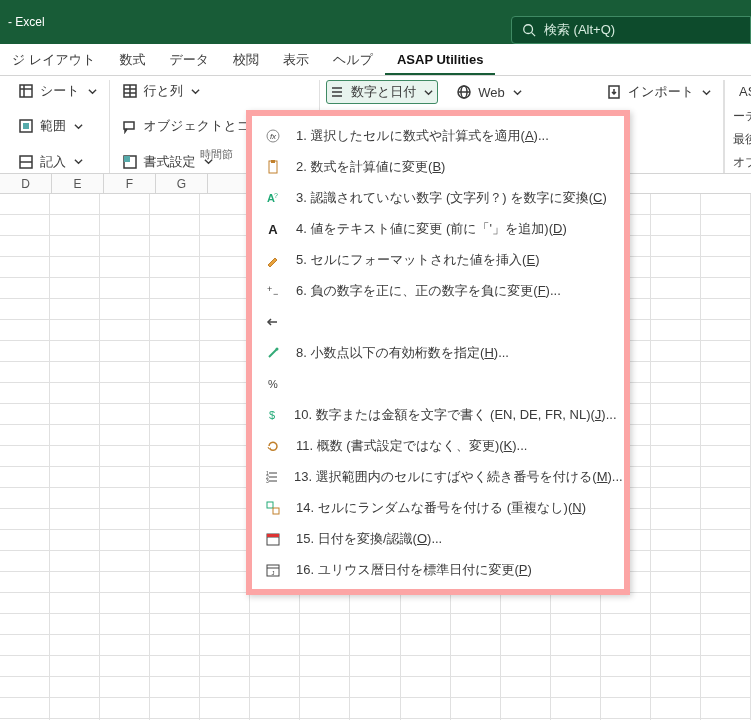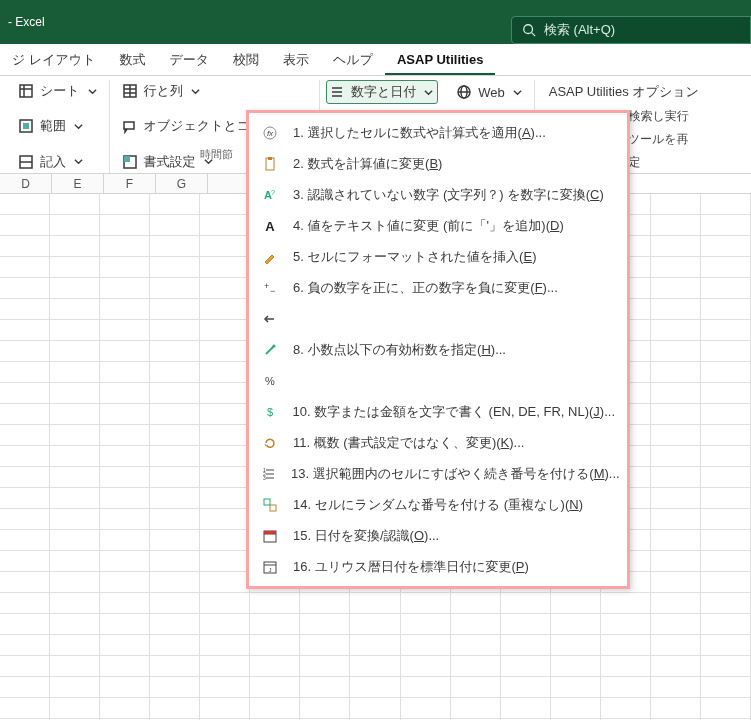--- a/index.html
+++ b/index.html
@@ -33,21 +33,21 @@
 
   
   .num-date-btn { border: 1px solid #3f8a64; background: #e8f4ee; border-radius: 3px; padding: 0 4px 0 2px; }
 
   
   .ribbon-right { border-left: 1px solid #e0e0e0; padding: 0 6px; display: flex; flex-direction: column; gap: 1px; }
   .r-right-top { display: flex; align-items: center; gap: 4px; height: 24px; padding: 0 4px; font-size: 13px; white-space: nowrap; cursor: pointer; }
   .r-right-item { height: 22px; display: flex; align-items: center; font-size: 12px; color: #444; white-space: nowrap; padding-left: 2px; cursor: pointer; }
 
   
-  .dropdown { position: absolute; top: 110px; left: 246px; width: 384px; background: #fff; border: 3px solid #fca5a5; box-shadow: 2px 2px 6px rgba(0,0,0,.18); padding: 4px 0; z-index: 100; }
+  .dropdown { position: absolute; top: 110px; left: 246px; width: 384px; background: #fff; border: 6px solid #fca5a5; box-shadow: 2px 2px 6px rgba(0,0,0,.18); padding: 4px 0; z-index: 100; }
   .dd-item { display: flex; align-items: center; height: 31px; padding: 0 12px; gap: 14px; font-size: 13px; cursor: pointer; white-space: nowrap; }
   .dd-item .mi-ico { width: 18px; display: inline-flex; align-items: center; justify-content: center; }
   .dd-item .u { text-decoration: underline; }
 
   
   .sheet { position: absolute; top: 174px; left: 0; right: 0; bottom: 0; }
   .col-headers { display: flex; height: 20px; border-bottom: 1px solid #d4d4d4; }
   .ch { width: 52px; border-right: 1px solid #d4d4d4; text-align: center; font-size: 12px; color: #555; line-height: 20px; background: #fafafa; }
   .grid-rows { }
   .row { display: flex; height: 21px; border-bottom: 1px solid #e0e0e0; }
@@ -192,20 +192,34 @@
             <line x1="2" y1="8" x2="14" y2="8" class="stroke-dark"></line>
           </svg>
         </span>
       <span>Web</span>
       <span class="caret"><svg viewBox="0 0 10 10">
             <path d="M1 3l4 4 4-4" class="stroke-dark"></path>
           </svg></span>
     </div>
   </div>
 
+  <div class="ribbon-group" style="border-right:1px solid #e0e0e0; margin-left:60px;">
+    <div class="rbtn">
+      <span class="ico">
+          <svg viewBox="0 0 16 16">
+            <rect x="3" y="2" width="10" height="12" class="stroke-dark"></rect>
+            <path d="M8 5v5m-2-2l2 2 2-2" class="stroke-dark"></path>
+          </svg>
+        </span>
+      <span>インポート</span>
+      <span class="caret"><svg viewBox="0 0 10 10">
+            <path d="M1 3l4 4 4-4" class="stroke-dark"></path>
+          </svg></span>
+    </div>
+  </div>
 
   <div class="ribbon-right">
     <div class="r-right-top">
       <span class="ico"><svg viewBox="0 0 16 16">
             <circle cx="8" cy="8" r="3" class="stroke-dark"></circle>
             <path d="M8 1v2M8 13v2M1 8h2M13 8h2M3 3l1.5 1.5M11.5 11.5L13 13M3 13l1.5-1.5M11.5 4.5L13 3" class="stroke-dark"></path>
           </svg></span>
       <span>ASAP Utilities オプション</span>
 
     </div>

